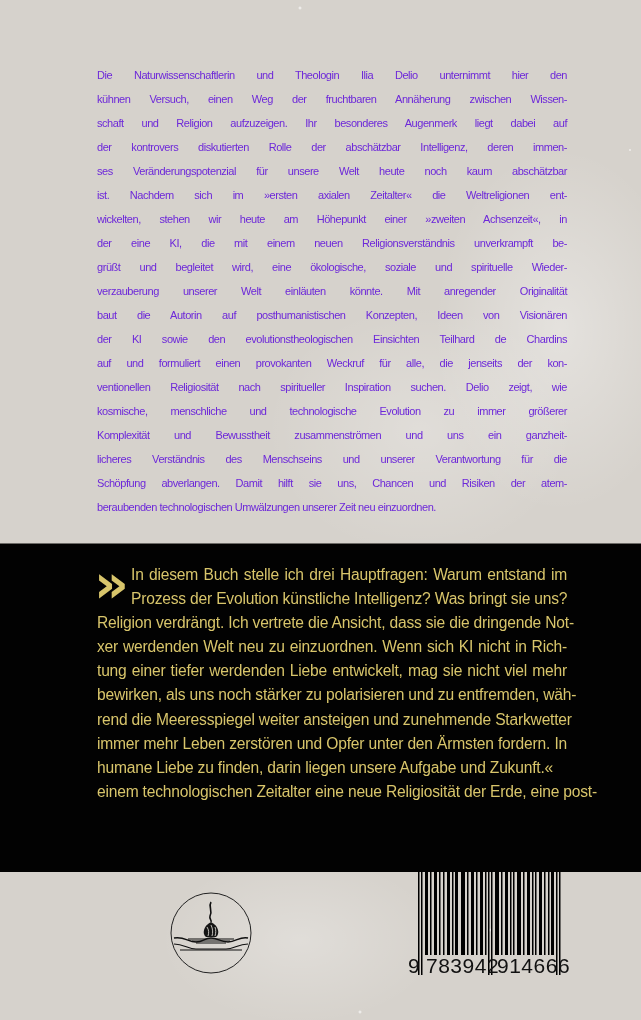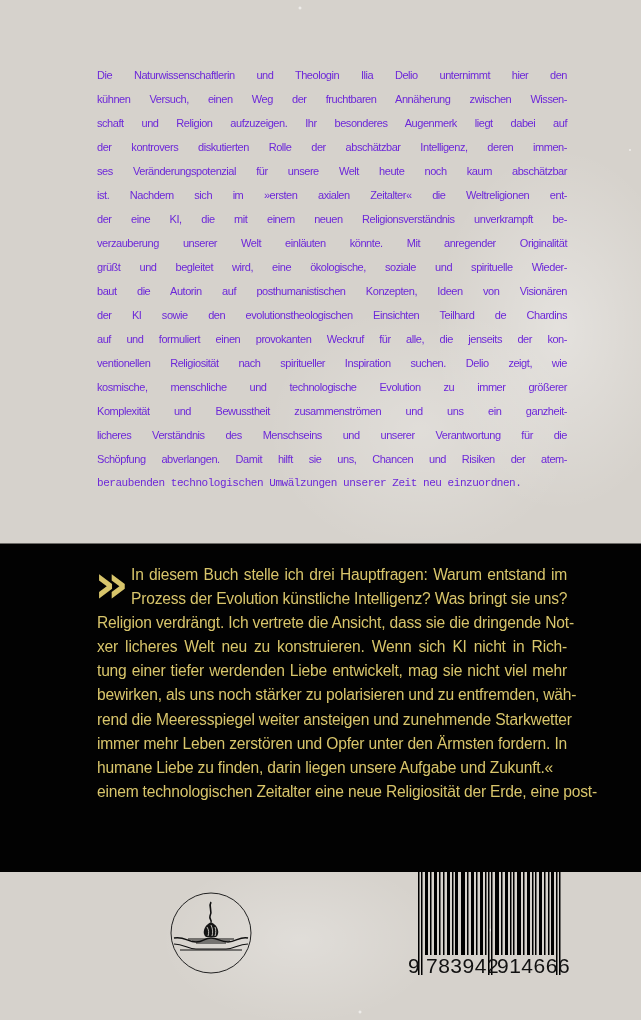--- a/index.html
+++ b/index.html
@@ -17,21 +17,21 @@
         radial-gradient(circle 1.5px at 635px 620px, rgba(255,255,255,0.9), rgba(255,255,255,0) 100%);
       font-family: "Liberation Sans Narrow", "Liberation Sans", sans-serif;
     }
     .blurb {
       position: absolute; left: 97px; top: 63px; width: 470px;
       font-size: 11px; line-height: 24px; color: #6d28d9;
       text-align: justify; letter-spacing: -0.45px;
       hyphens: manual;
     }
     .blurb .ln { display: block; white-space: nowrap; text-align-last: justify; text-align: justify; }
-    .blurb .ln.last { text-align-last: left; font-family: Liberation Mono, monospace; }
+    .blurb .ln.last { text-align-last: left; }
     .band {
       position: absolute; left: 0; top: 543px; width: 641px; height: 328px;
       background: #020202;
       border-top: 1px solid #6c6a66;
     }
     .quote {
       position: absolute; left: 97px; top: 19px; width: 470px;
       font-size: 15.6px; line-height: 24.1px; color: #d8c56b;
       letter-spacing: -0.2px;
     }
@@ -61,41 +61,42 @@
 </head>
 <body>
 
 <div class="blurb">
   <span class="ln">Die Naturwissenschaftlerin und Theologin Ilia Delio unternimmt hier den</span>
   <span class="ln">kühnen Versuch, einen Weg der fruchtbaren Annäherung zwischen Wissen-</span>
   <span class="ln">schaft und Religion aufzuzeigen. Ihr besonderes Augenmerk liegt dabei auf</span>
   <span class="ln">der kontrovers diskutierten Rolle der abschätzbar Intelligenz, deren immen-</span>
   <span class="ln">ses Veränderungspotenzial für unsere Welt heute noch kaum abschätzbar</span>
   <span class="ln">ist. Nachdem sich im »ersten axialen Zeitalter« die Weltreligionen ent-</span>
+  <span class="ln">wickelten, stehen wir heute am Höhepunkt einer »zweiten Achsenzeit«, in</span>
   <span class="ln">der eine KI, die mit einem neuen Religionsverständnis unverkrampft be-</span>
+  <span class="ln">grüßt und begleitet wird, eine ökologische, soziale und spirituelle Wieder-</span>
   <span class="ln">verzauberung unserer Welt einläuten könnte. Mit anregender Originalität</span>
-  <span class="ln">grüßt und begleitet wird, eine ökologische, soziale und spirituelle Wieder-</span>
   <span class="ln">baut die Autorin auf posthumanistischen Konzepten, Ideen von Visionären</span>
   <span class="ln">der KI sowie den evolutionstheologischen Einsichten Teilhard de Chardins</span>
   <span class="ln">auf und formuliert einen provokanten Weckruf für alle, die jenseits der kon-</span>
   <span class="ln">ventionellen Religiosität nach spiritueller Inspiration suchen. Delio zeigt, wie</span>
   <span class="ln">kosmische, menschliche und technologische Evolution zu immer größerer</span>
   <span class="ln">Komplexität und Bewusstheit zusammenströmen und uns ein ganzheit-</span>
   <span class="ln">licheres Verständnis des Menschseins und unserer Verantwortung für die</span>
   <span class="ln">Schöpfung abverlangen. Damit hilft sie uns, Chancen und Risiken der atem-</span>
   <span class="ln last">beraubenden technologischen Umwälzungen unserer Zeit neu einzuordnen.</span>
 </div>
 
 <div class="band">
   <div class="quote">
     <span class="quote-mark">»</span>
     <span class="ln ind">In diesem Buch stelle ich drei Hauptfragen: Warum entstand im</span>
     <span class="ln ind">Prozess der Evolution künstliche Intelligenz? Was bringt sie uns?</span>
     <span class="ln">Religion verdrängt. Ich vertrete die Ansicht, dass sie die dringende Not-</span>
-    <span class="ln">xer licheres Welt neu zu konstruieren. Wenn sich KI nicht in Rich-</span>
+    <span class="ln">xer werdenden Welt neu zu einzuordnen. Wenn sich KI nicht in Rich-</span>
     <span class="ln">tung einer tiefer werdenden Liebe entwickelt, mag sie nicht viel mehr</span>
     <span class="ln">bewirken, als uns noch stärker zu polarisieren und zu entfremden, wäh-</span>
     <span class="ln">rend die Meeresspiegel weiter ansteigen und zunehmende Starkwetter</span>
     <span class="ln">immer mehr Leben zerstören und Opfer unter den Ärmsten fordern. In</span>
     <span class="ln last">humane Liebe zu finden, darin liegen unsere Aufgabe und Zukunft.«</span>
     <span class="ln">einem technologischen Zeitalter eine neue Religiosität der Erde, eine post-</span>
   </div>
 </div>
 
 <div class="logo">

